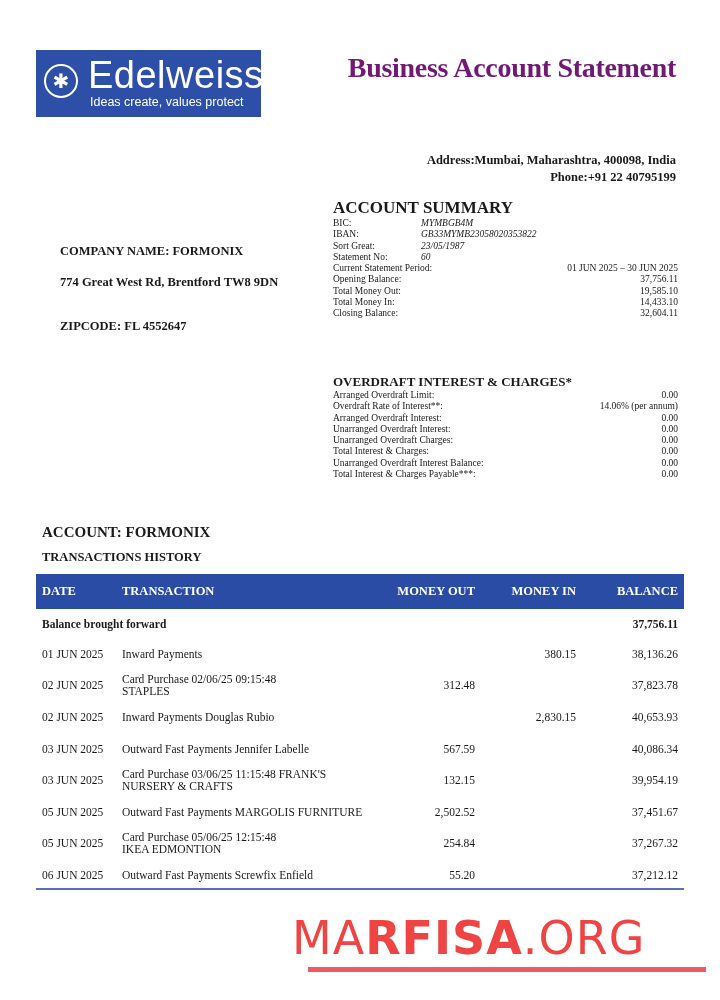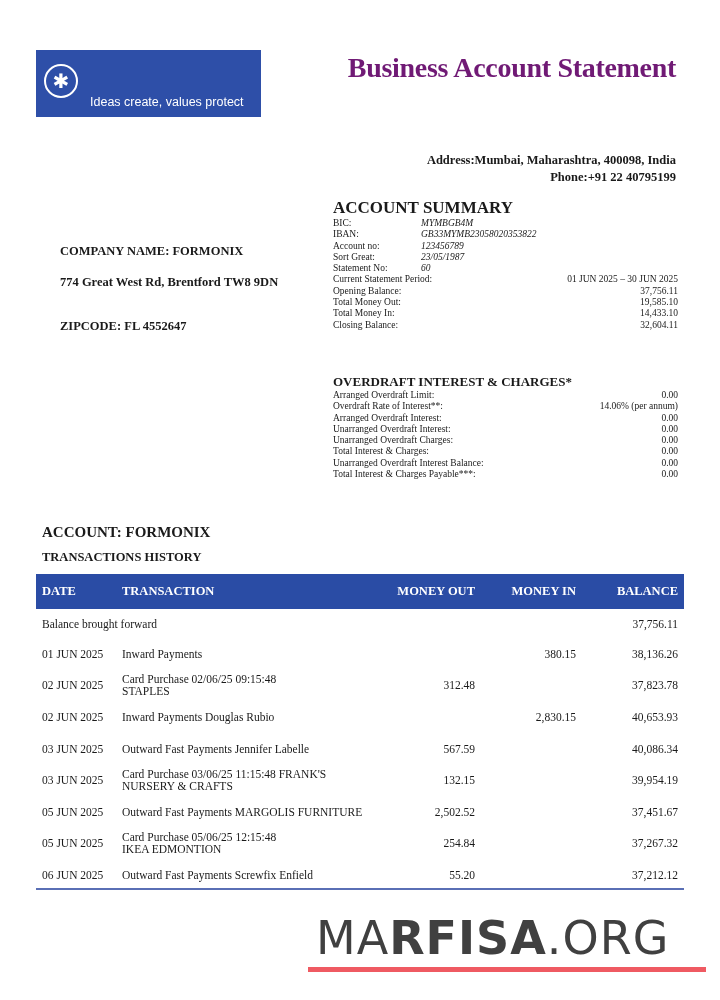--- a/index.html
+++ b/index.html
@@ -21,33 +21,34 @@
   .kv .v { position:absolute; left:88px;font-style:italic; }
   .kv .r { position:absolute; right:0; }
   .acct-h { left:42px; font-weight:bold; }
   table { position:absolute; left:36px; top:574px; width:648px; border-collapse:collapse; font-size:11.5px; }
   thead tr { background:#2a4ca5; color:#fff; height:35px; }
   th { font-weight:bold; font-size:12.5px; text-align:left; padding:0 0 0 6px; }
   th.num, td.num { text-align:right; padding-right:6px; }
   td { padding:0 0 0 6px; vertical-align:middle; line-height:12px; }
   tbody tr { height:31.6px; }
   tbody tr.bbf { height:29px; }
-  tbody tr.bbf td { font-weight:normal; }
+  tbody tr.bbf td { font-weight:bold; }
   .tbl-bottom { left:36px; top:888px; width:648px; height:2px; background:#5a6fb5; }
-  .watermark { left:316px; top:912px; font-family:"DejaVu Sans", sans-serif; font-size:46px; color:#404040; letter-spacing:1px; line-height:52px; }
+  .watermark { left:292px; top:912px; font-family:"DejaVu Sans", sans-serif; font-size:46px; color:#ef4444; letter-spacing:1px; line-height:52px; }
   .watermark b { font-weight:bold; }
   .wm-line { left:308px; top:967px; width:398px; height:5px; background:#ef5a62; }
 </style>
 </head>
 <body>
 
 <div class="abs logo">
   <div class="circle">
       <span>✱</span>
     </div>
+  <div class="brand">Edelweiss</div>
   <div class="tag">Ideas create, values protect</div>
 </div>
 
 <div class="abs title">Business Account Statement</div>
 <div class="abs bank-addr">
   <div>Address:Mumbai, Maharashtra, 400098, India</div>
   <div>Phone:+91 22 40795199</div>
 </div>
 
 <div class="abs company" style="top:244px;">COMPANY NAME: FORMONIX</div>
@@ -58,24 +59,20 @@
 
 <div class="abs section-h" style="top:198px; font-size:17px;">ACCOUNT SUMMARY</div>
 <div class="abs kv" style="top:218px;">
   <div class="row">
       <span class="k">BIC:</span>
       <span class="v">MYMBGB4M</span>
     </div>
   <div class="row">
       <span class="k">IBAN:</span>
       <span class="v">GB33MYMB23058020353822</span>
-    </div>
-  <div class="row">
-      <span class="k">Account no:</span>
-      <span class="v">123456789</span>
     </div>
   <div class="row">
       <span class="k">Sort Great:</span>
       <span class="v">23/05/1987</span>
     </div>
   <div class="row">
       <span class="k">Statement No:</span>
       <span class="v">60</span>
     </div>
   <div class="row">

